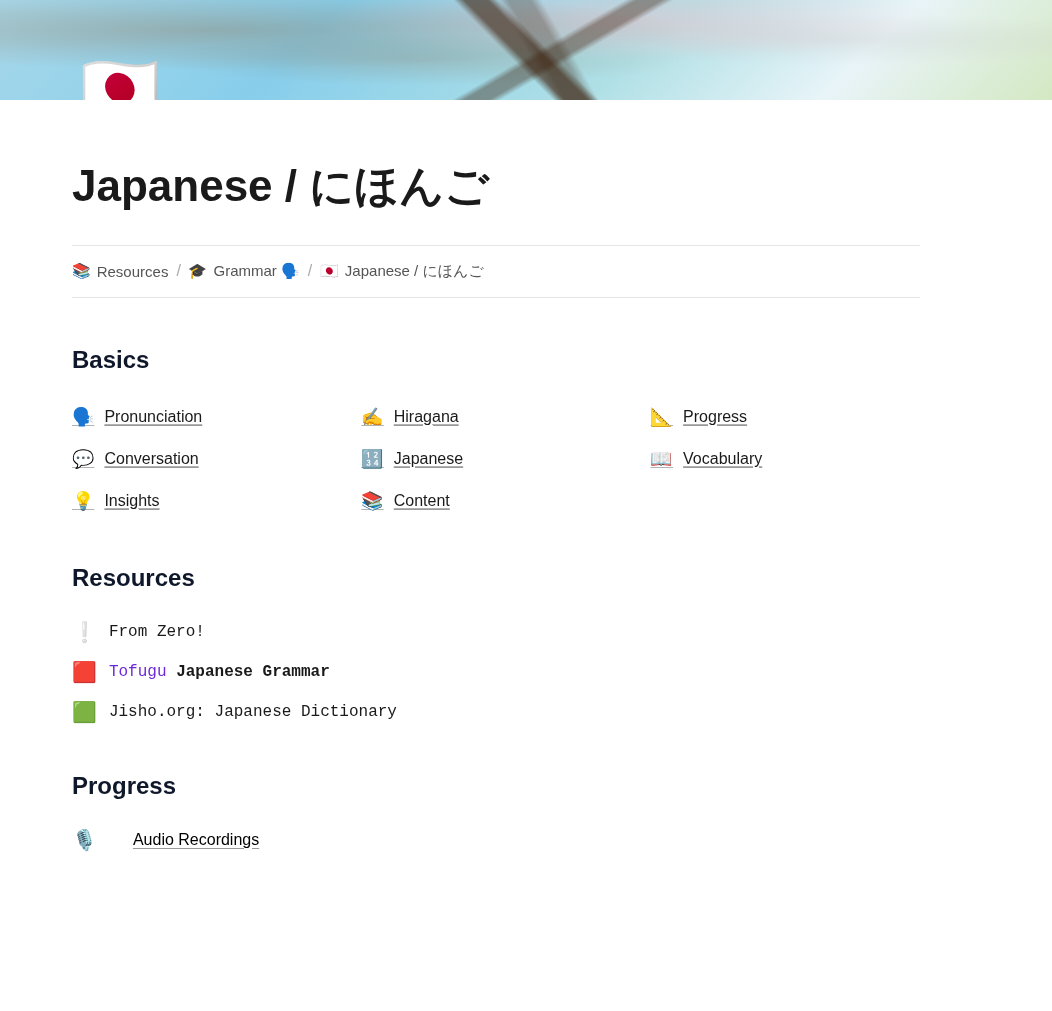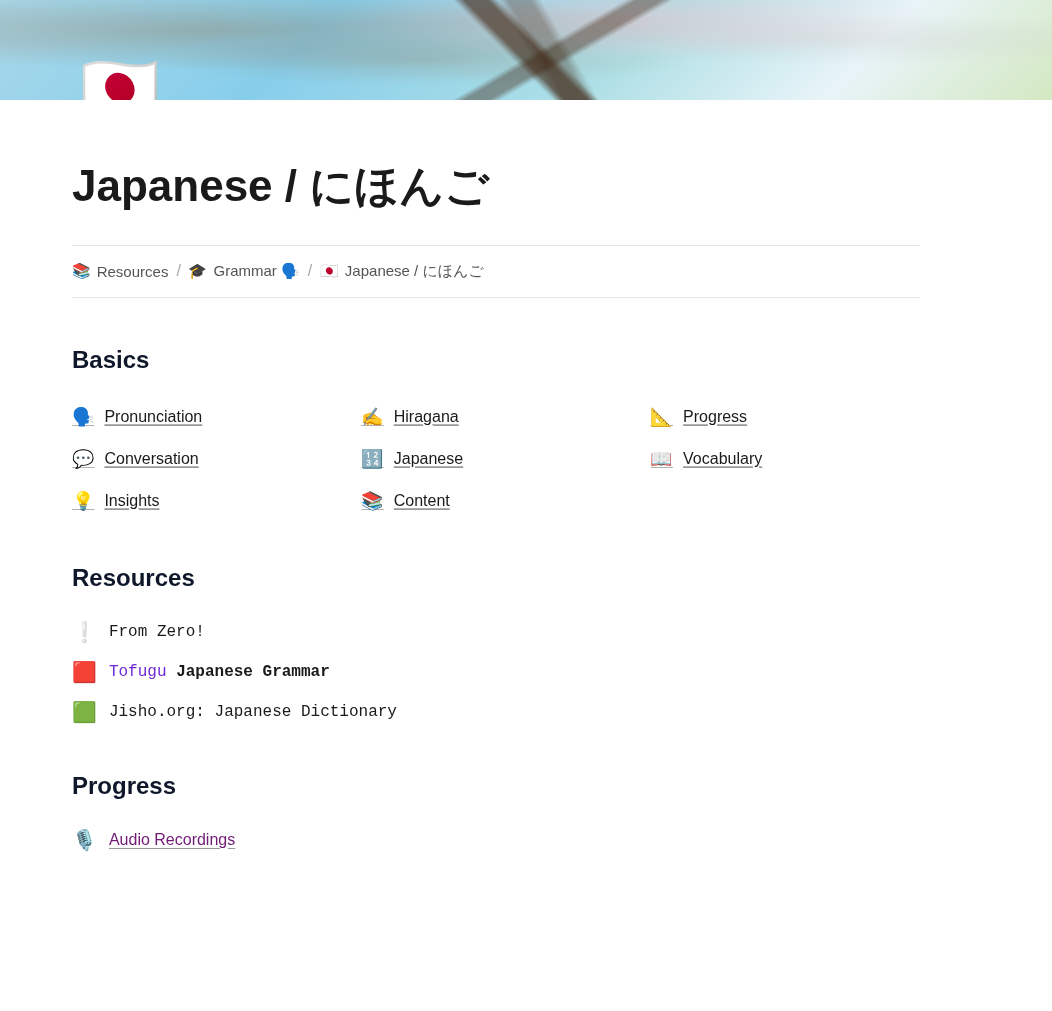--- a/index.html
+++ b/index.html
@@ -178,21 +178,22 @@
     }
 
     .progress-icon {
       font-size: 20px;
     }
 
     .progress-text {
       text-decoration: underline;
       text-decoration-color: rgba(0,0,0,0.4);
       text-underline-offset: 3px;
-      color: #701a75;
+      color: #000000;
+      margin-left: 24px;
     }
   </style>
 </head>
 <body>
 
 <div class="hero-banner">
   <div class="flag-container">🇯🇵</div>
 </div>
 
 <div class="page-content">

